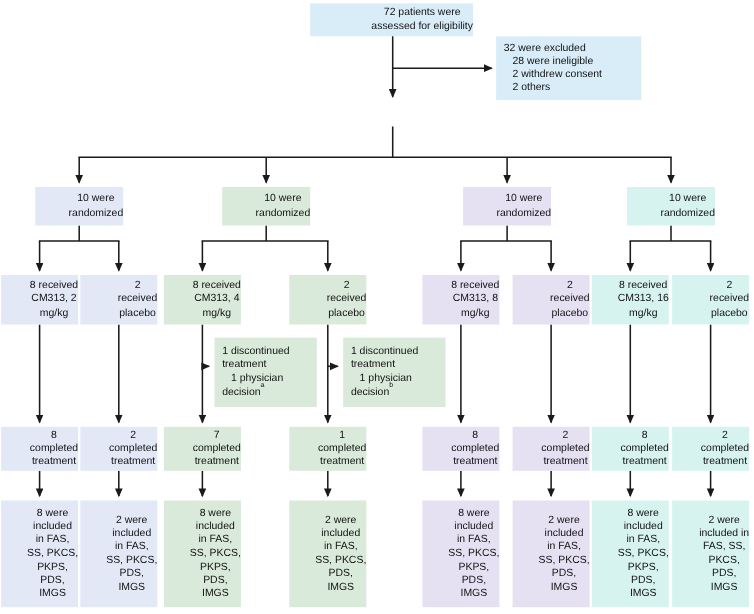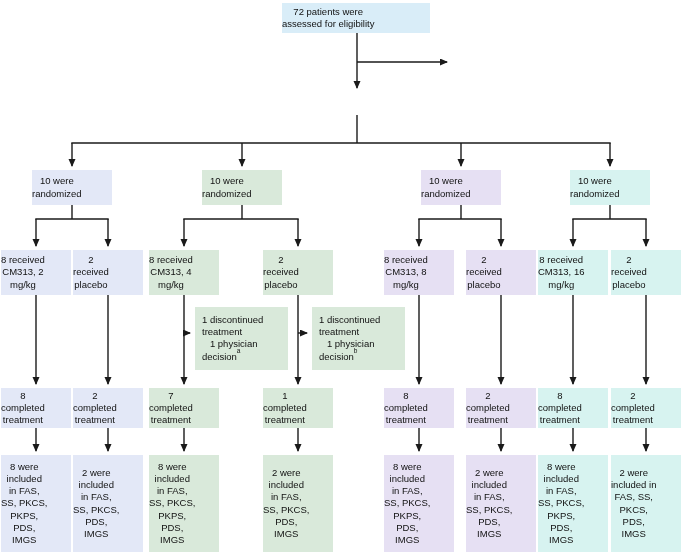--- a/index.html
+++ b/index.html
@@ -2,21 +2,21 @@
 <html style="--c-screen: #d9edf8; --c-arm1: #e3e8f7; --c-arm2: #d9e9da; --c-arm3: #e6e0f3; --c-arm4: #d7f3f0;"><head>
 <meta charset="utf-8">
 <style>
   html,body{margin:0;padding:0;background:#fff;}
   .canvas{
     position:relative;width:685px;height:558px;background:#ffffff;
     font-family:"Liberation Sans",sans-serif;overflow:hidden;
   }
   svg.connectors{position:absolute;left:0;top:0;z-index:0;}
   .box{
-    position:absolute;z-index:1;display:flex;align-items:center;justify-content:flex-start;
+    position:absolute;z-index:1;display:flex;align-items:center;justify-content:flex-end;
     box-sizing:border-box;
   }
   .box .txt{
     white-space:pre;text-align:center;font-size:9.5px;line-height:1.27;color:#111;
   }
   .box.left{justify-content:flex-start;padding-left:7px;}
   .box.left .txt{text-align:left;}
   .txt sup{font-size:6.5px;position:relative;top:-3px;}
   .c-screen{background:var(--c-screen,#d9edf8);}
   .c-arm1{background:var(--c-arm1,#e3e8f7);}
@@ -89,20 +89,26 @@
       <line x1="573" y1="428" x2="573" y2="451" marker-end="url(#ah)"></line>
       <line x1="646" y1="428" x2="646" y2="451" marker-end="url(#ah)"></line>
     </g>
   </svg>
 
   <div class="box c-screen" style="left:282px;top:3px;width:148px;height:30px;">
     <span class="txt">72 patients were
 assessed for eligibility</span>
   </div>
 
+  <div class="box c-screen left" style="left:451px;top:33px;width:132px;height:58px;">
+    <span class="txt">32 were excluded
+   28 were ineligible
+   2 withdrew consent
+   2 others</span>
+  </div>
 
 
   <div class="box c-arm1" style="left:32px;top:170px;width:80px;height:35px;">
     <span class="txt">10 were
 randomized</span>
   </div>
   <div class="box c-arm2" style="left:202px;top:170px;width:80px;height:35px;">
     <span class="txt">10 were
 randomized</span>
   </div>

